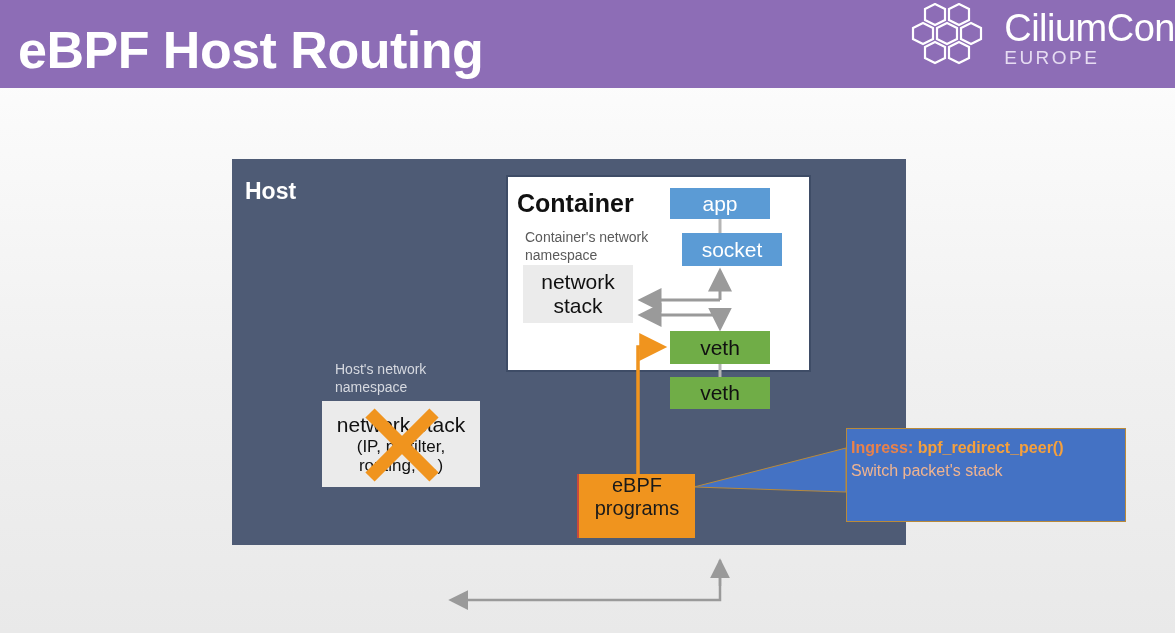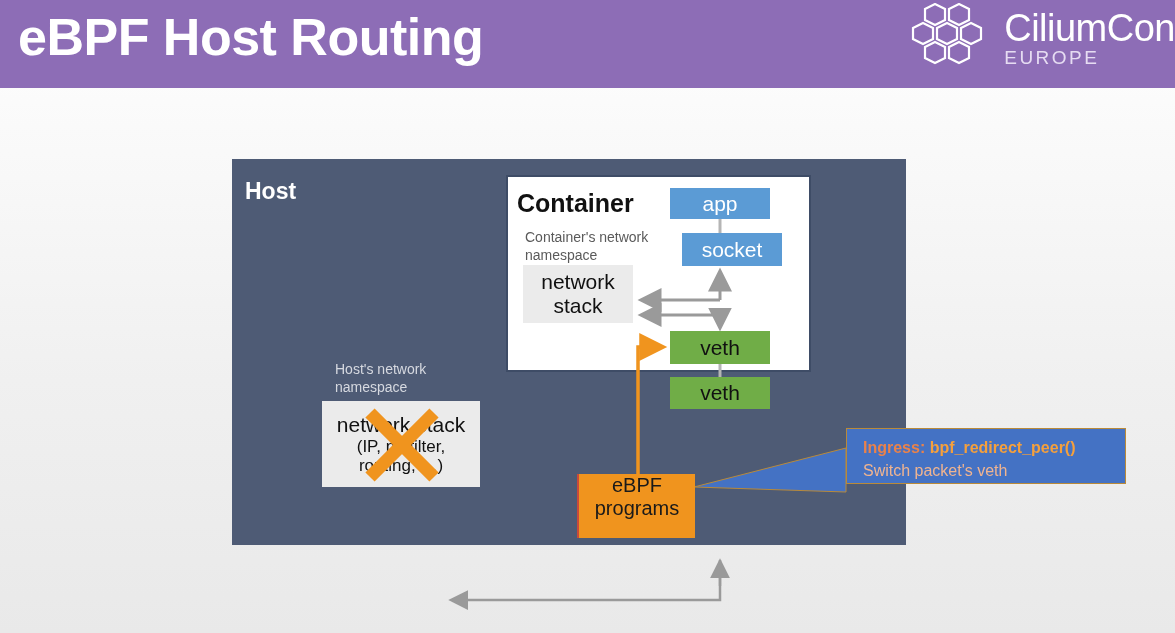--- a/index.html
+++ b/index.html
@@ -18,21 +18,21 @@
 
   
   #header-band {
     position: absolute;
     left: 0; top: 0;
     width: 1175px; height: 88px;
     background: #8d6db6;
   }
   #page-title {
     position: absolute;
-    left: 18px; top: 7px;
+    left: 18px; top: 20px;
     font-size: 52px;
     font-weight: bold;
     color: #ffffff;
     letter-spacing: -0.5px;
     white-space: nowrap;
   }
 
   
   #logo-wrap {
     position: absolute;
@@ -157,25 +157,25 @@
     display: flex; flex-direction: column;
     align-items: center; 
     line-height: 1.15;
     border-left: 2px solid #c94a3a;
   }
 
   
   #callout-box {
     position: absolute;
     left: 846px; top: 428px;
-    width: 280px; height: 56px;
+    width: 280px; height: 94px;
     background: #4472c4;
     border: 1px solid #b98a3a;
     box-sizing: border-box;
-    padding: 9px 0 0 16px;
+    padding: 9px 0 0 4px;
     line-height: 1.3;
   }
   #callout-line1 {
     font-size: 16px; font-weight: bold; color: #f5a03c;
     display: block;
   }
   #callout-line1 .lead { color: #e9824b; }
   #callout-line2 {
     font-size: 16px; color: #f0b490; display: block; margin-top: 2px;
   }
@@ -277,16 +277,16 @@
   <div class="node green-node" id="node-veth2">veth</div>
 
   <div id="node-ebpf">
     <span>eBPF</span>
     <span>programs</span>
   </div>
 
 
   <div id="callout-box">
     <span id="callout-line1"><span class="lead">Ingress: </span><span>bpf_redirect_peer()</span></span>
-    <span id="callout-line2">Switch packet's veth</span>
+    <span id="callout-line2">Switch packet's stack</span>
   </div>
 
 </div>
 
 </body></html>

